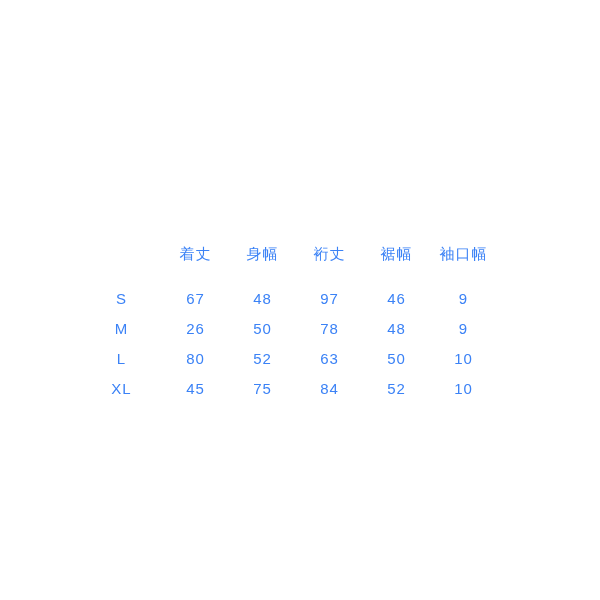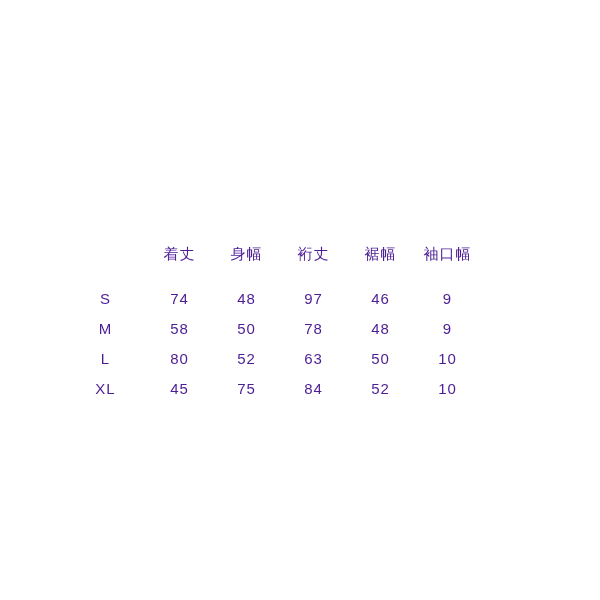--- a/index.html
+++ b/index.html
@@ -12,23 +12,23 @@
   }
   .canvas {
     position: relative;
     width: 600px;
     height: 600px;
     background: #ffffff;
     overflow: hidden;
   }
   .size-chart {
     position: absolute;
-    left: 65px;
+    left: 81px;
     top: 239px;
-    color: #4c1d95;
+    color: #3b82f6;
     font-size: 15px;
     letter-spacing: 1px;
   }
   .row {
     display: flex;
     height: 30px;
     align-items: center;
   }
   .row.header {
     margin-bottom: 14px;
@@ -52,30 +52,30 @@
       <span class="cell label-col"></span>
       <span class="cell">着丈</span>
       <span class="cell">身幅</span>
       <span class="cell">裄丈</span>
       <span class="cell">裾幅</span>
       <span class="cell">袖口幅</span>
     </div>
 
     <div class="row">
       <span class="cell label-col">S</span>
-      <span class="cell">74</span>
+      <span class="cell">67</span>
       <span class="cell">48</span>
       <span class="cell">97</span>
       <span class="cell">46</span>
       <span class="cell">9</span>
     </div>
 
     <div class="row">
       <span class="cell label-col">M</span>
-      <span class="cell">58</span>
+      <span class="cell">26</span>
       <span class="cell">50</span>
       <span class="cell">78</span>
       <span class="cell">48</span>
       <span class="cell">9</span>
     </div>
 
     <div class="row">
       <span class="cell label-col">L</span>
       <span class="cell">80</span>
       <span class="cell">52</span>

